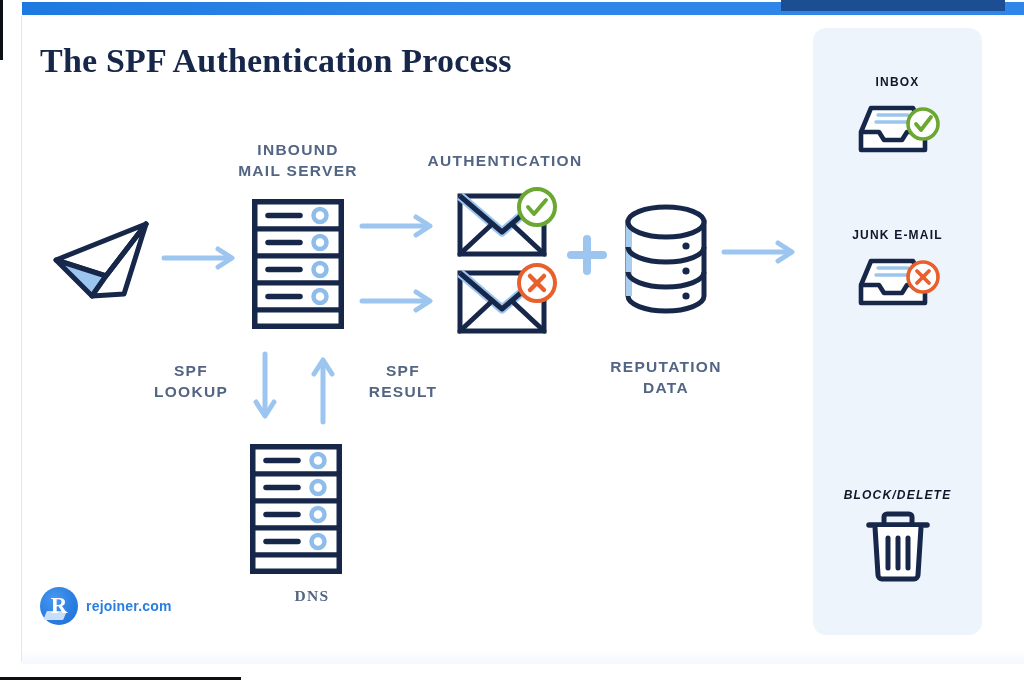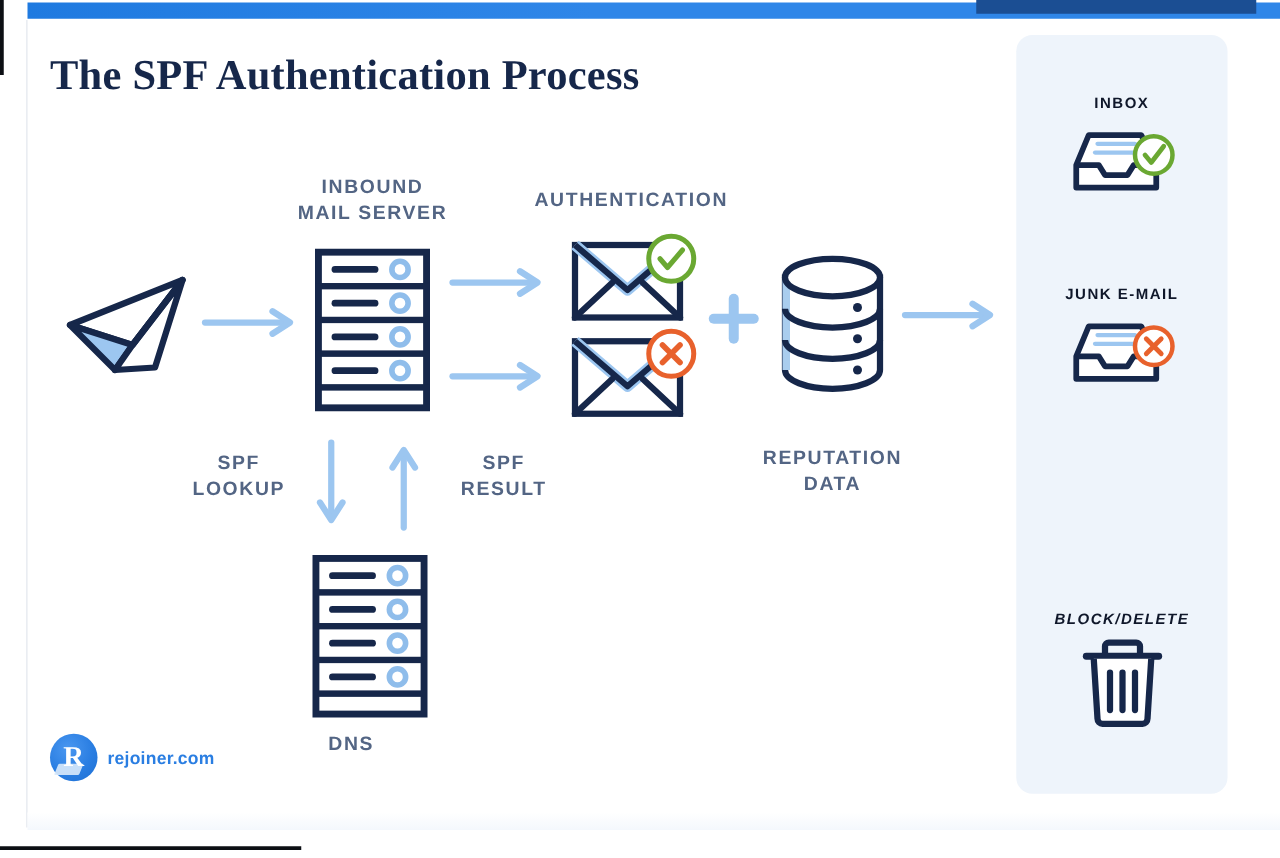--- a/index.html
+++ b/index.html
@@ -268,21 +268,21 @@
         <line x1="16" y1="97.5" x2="48" y2="97.5"></line>
       </g>
       <g fill="none" stroke="#8fbdeb" stroke-width="4.5">
         <circle cx="68" cy="16.5" r="6.5"></circle>
         <circle cx="68" cy="43.5" r="6.5"></circle>
         <circle cx="68" cy="70.5" r="6.5"></circle>
         <circle cx="68" cy="97.5" r="6.5"></circle>
       </g>
     </svg>
   </div>
-  <div class="cap" style="left:221px;top:585px;width:120px;">DNS</div>
+  <div class="cap" style="left:252px;top:585px;width:120px;font-family:Liberation Serif, serif;">DNS</div>
 
   <div class="panel"></div>
 
   <div class="panel-item" style="top:75px;">
     <div class="panel-label">INBOX</div>
     <div class="panel-icon">
       <svg width="86" height="62" viewBox="0 0 86 62">
         <path d="M16 10 L58 10 L70 34 L70 52 L6 52 L6 34 Z" fill="#ffffff" stroke="#16274a" stroke-width="4.6" stroke-linejoin="round"></path>
         <polyline points="6,34 24,34 29,42 47,42 52,34 70,34" fill="#ffffff" stroke="#16274a" stroke-width="4.6" stroke-linejoin="round"></polyline>
         <g stroke="#9cc6f0" stroke-width="3.4" stroke-linecap="round">

